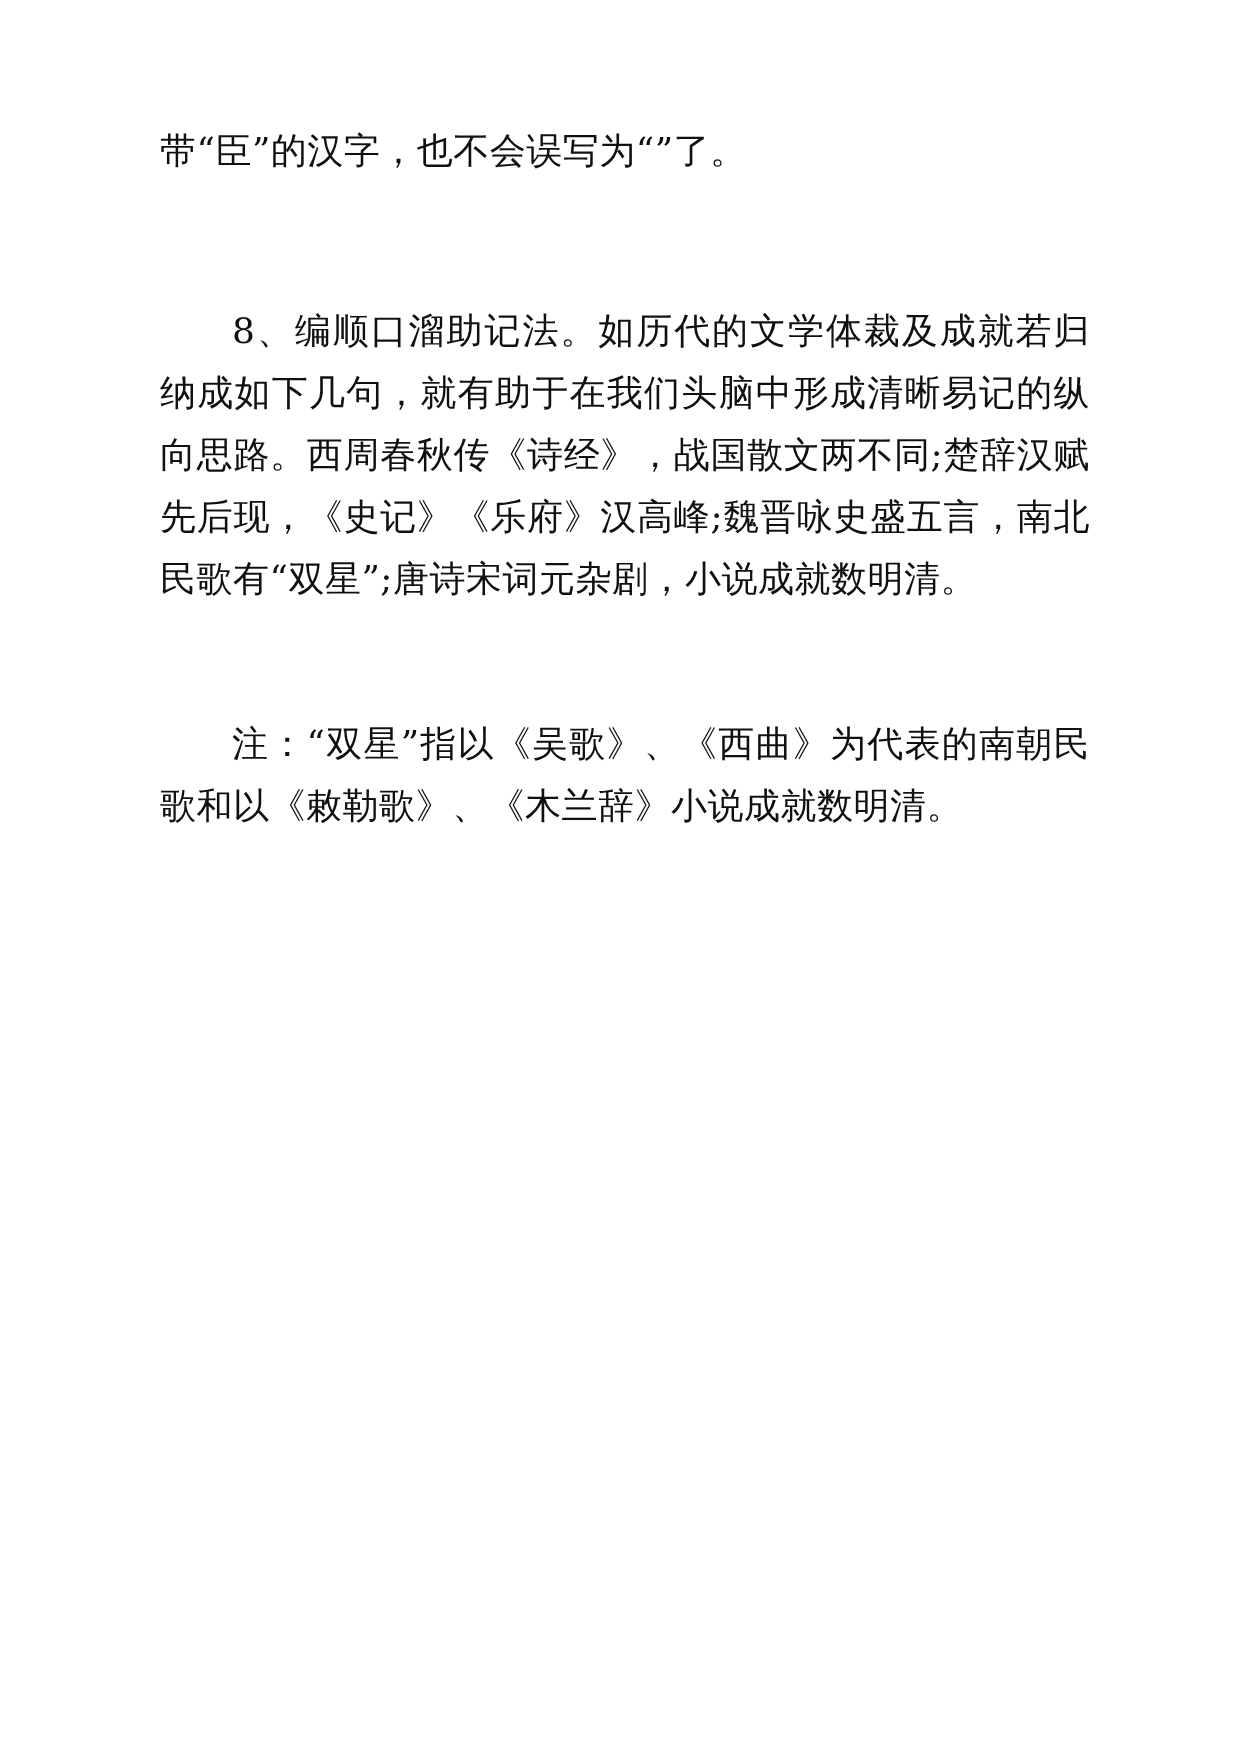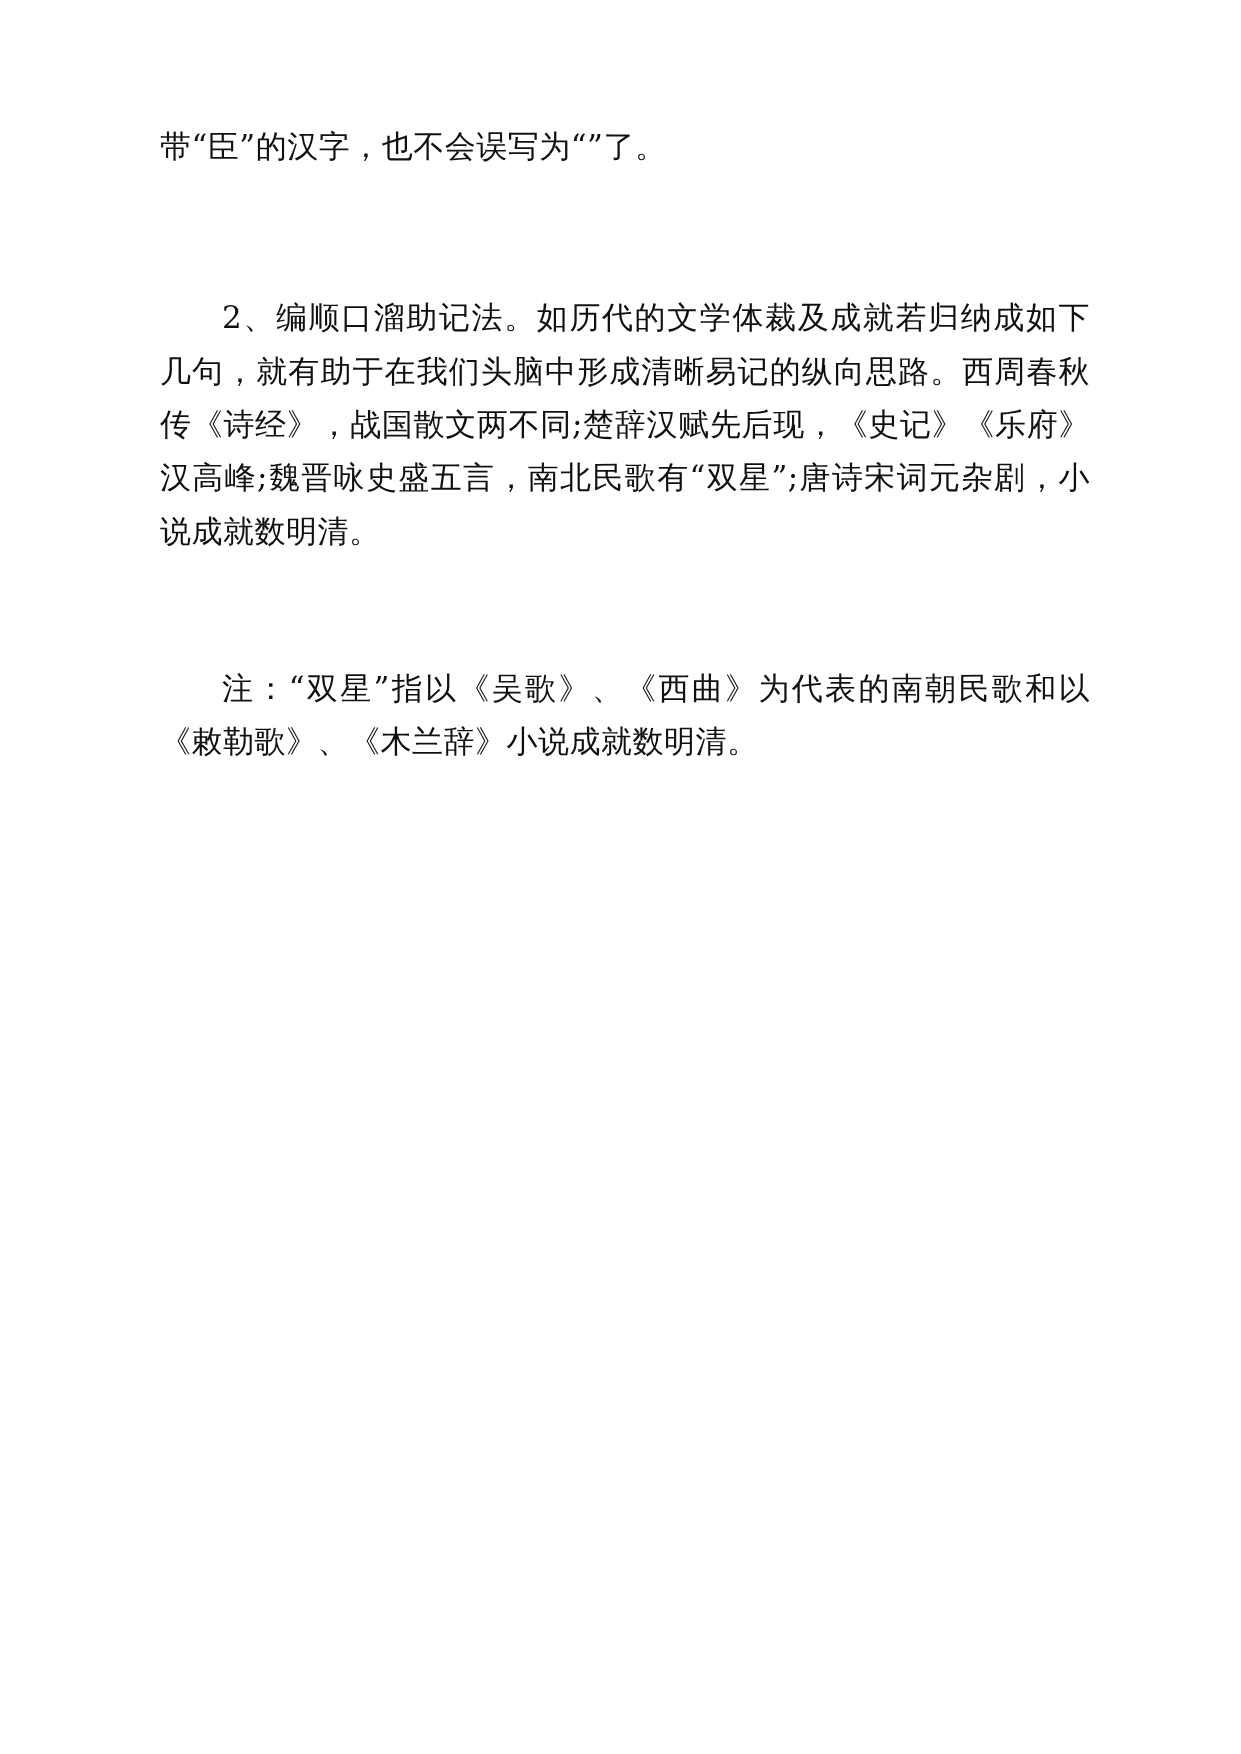--- a/index.html
+++ b/index.html
@@ -18,21 +18,21 @@
     width: 1241px;
     height: 1754px;
     background: #ffffff;
     box-sizing: border-box;
     padding: 120px 150px 100px 160px;
   }
   .doc-body {
     width: 930px;
   }
   .para {
-    font-size: 31px;
+    font-size: 36px;
     line-height: 1.72;
     letter-spacing: 0.5px;
     text-align: justify;
     text-justify: inter-ideograph;
     margin: 0;
     color: #101010;
     font-family: "DejaVu Serif", "Liberation Serif", serif;
   }
   .para.indent {
     text-indent: 2em;
@@ -47,20 +47,20 @@
 </head>
 <body>
 
 <div class="page">
   <div class="doc-body">
 
     <p class="para">带“臣”的汉字，也不会误写为“”了。</p>
 
     <div class="gap-lg"></div>
 
-    <p class="para indent">2、编顺口溜助记法。如历代的文学体裁及成就若归纳成如下几句，就有助于在我们头脑中形成清晰易记的纵向思路。西周春秋传《诗经》，战国散文两不同;楚辞汉赋先后现，《史记》《乐府》汉高峰;魏晋咏史盛五言，南北民歌有“双星”;唐诗宋词元杂剧，小说成就数明清。</p>
+    <p class="para indent">8、编顺口溜助记法。如历代的文学体裁及成就若归纳成如下几句，就有助于在我们头脑中形成清晰易记的纵向思路。西周春秋传《诗经》，战国散文两不同;楚辞汉赋先后现，《史记》《乐府》汉高峰;魏晋咏史盛五言，南北民歌有“双星”;唐诗宋词元杂剧，小说成就数明清。</p>
 
     <div class="gap-md"></div>
 
     <p class="para indent">注：“双星”指以《吴歌》、《西曲》为代表的南朝民歌和以《敕勒歌》、《木兰辞》小说成就数明清。</p>
 
   </div>
 </div>
 
 </body></html>

